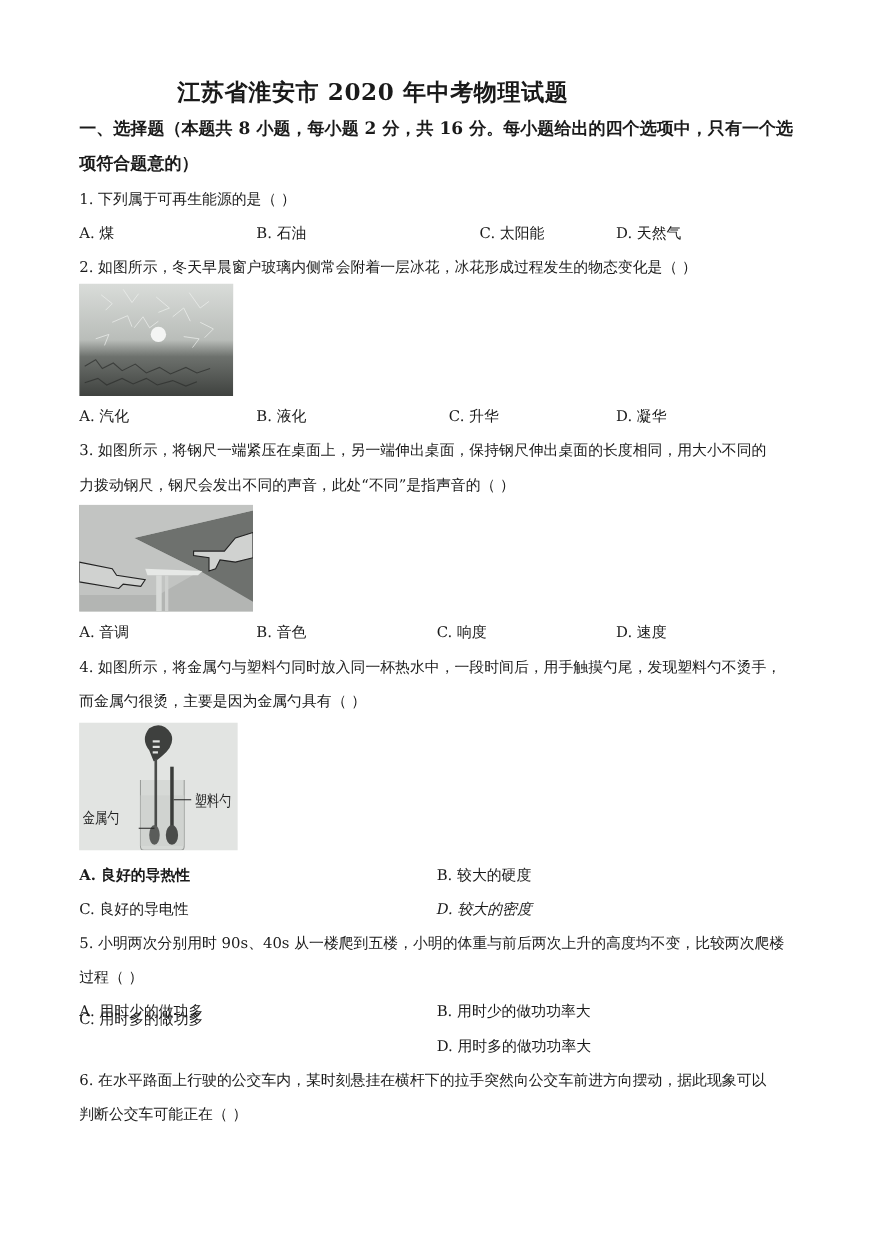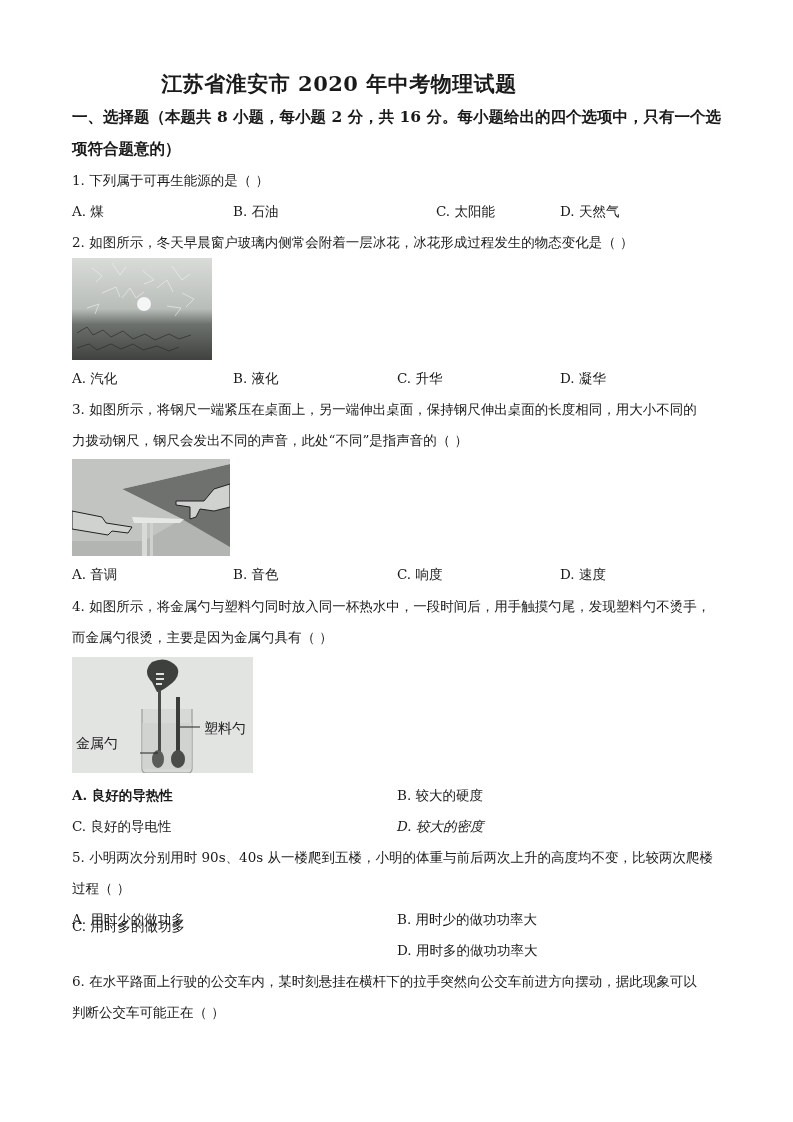--- a/index.html
+++ b/index.html
@@ -50,21 +50,21 @@
         </g>
         <circle cx="72" cy="46" r="7" fill="#f4f5f4"></circle>
         <g stroke="#2c2e2c" stroke-width="1" fill="none" opacity="0.7">
           <path d="M5 75 l10 -6 l6 8 l10 -5 l8 7 l12 -6 l10 8 l12 -5 l10 6 l14 -6 l10 5 l12 -4"></path>
           <path d="M5 90 l12 -4 l8 6 l14 -6 l10 5 l12 -5 l10 6 l14 -4 l12 5 l10 -4"></path>
         </g>
       </svg>
     </div>
     <div class="abs opt" style="top:370px; left:72px;">A.  汽化</div>
     <div class="abs opt" style="top:370px; left:233px;">B.  液化</div>
-    <div class="abs opt" style="top:370px; left:397px;text-align:center;">C.  升华</div>
+    <div class="abs opt" style="top:370px; left:408px;text-align:center;">C.  升华</div>
     <div class="abs opt" style="top:370px; left:560px;">D.  凝华</div>
   </div>
 
   <div>
     <div class="abs q" style="top:401px;">3. 如图所示，将钢尺一端紧压在桌面上，另一端伸出桌面，保持钢尺伸出桌面的长度相同，用大小不同的</div>
     <div class="abs q" style="top:432px;">力拨动钢尺，钢尺会发出不同的声音，此处“不同”是指声音的（        ）</div>
     <div class="fig" style="left:72px; top:459px; width:158px; height:97px; background:#b8bab8;">
       <svg viewBox="0 0 158 97" preserveAspectRatio="none">
         <rect width="158" height="97" fill="#b3b5b3"></rect>
         <polygon points="50,30 158,5 158,88 110,60" fill="#6e716e"></polygon>
@@ -78,21 +78,21 @@
     </div>
     <div class="abs opt" style="top:566px; left:72px;">A.  音调</div>
     <div class="abs opt" style="top:566px; left:233px;">B.  音色</div>
     <div class="abs opt" style="top:566px; left:397px;">C.  响度</div>
     <div class="abs opt" style="top:566px; left:560px;">D.  速度</div>
   </div>
 
   <div>
     <div class="abs q" style="top:598px;">4. 如图所示，将金属勺与塑料勺同时放入同一杯热水中，一段时间后，用手触摸勺尾，发现塑料勺不烫手，</div>
     <div class="abs q" style="top:629px;">而金属勺很烫，主要是因为金属勺具有（        ）</div>
-    <div class="fig" style="left:72px; top:657px; width:181px; height:116px; background:#e4e6e4;">
+    <div class="fig" style="left:72px; top:657px; width:144px; height:116px; background:#e4e6e4;">
       <svg viewBox="0 0 181 116" preserveAspectRatio="none">
         <rect width="181" height="116" fill="#e2e4e2"></rect>
 
         <path d="M70 52 L70 112 Q70 116 74 116 L116 116 Q120 116 120 112 L120 52" fill="#d6d9d6" stroke="#9a9d9a" stroke-width="1.2"></path>
         <rect x="70" y="66" width="50" height="46" fill="#cdd0cd" opacity="0.7"></rect>
 
         <path d="M80 25 Q70 15 80 5 Q95 -2 105 10 Q110 20 95 30 Q88 35 85 35 Z" fill="#3e403e"></path>
         <rect x="84" y="16" width="8" height="2" fill="#e0e2e0"></rect>
         <rect x="84" y="21" width="8" height="2" fill="#e0e2e0"></rect>
         <rect x="84" y="26" width="6" height="2" fill="#e0e2e0"></rect>

